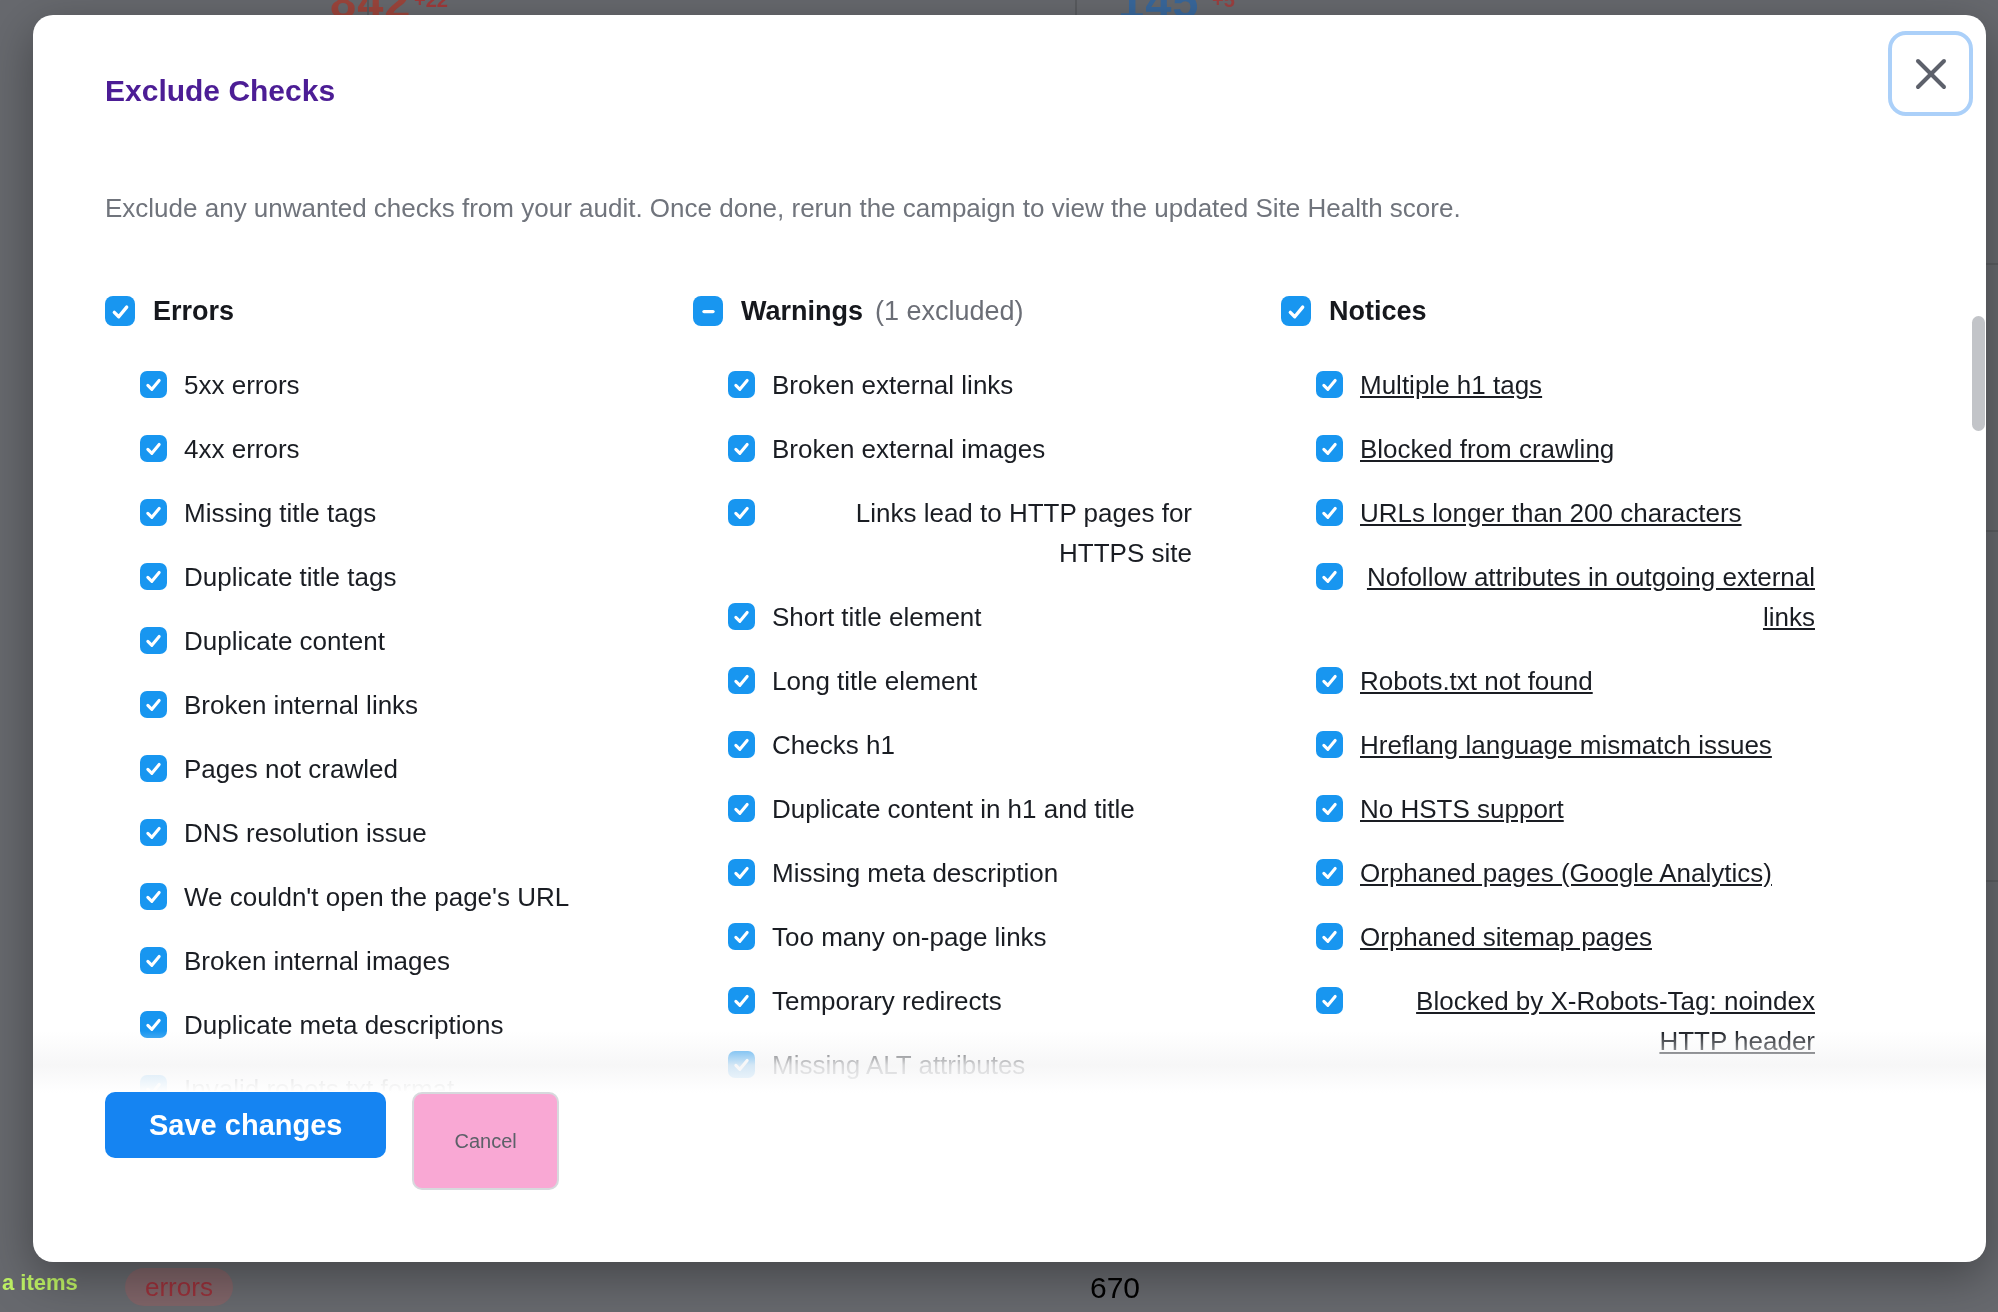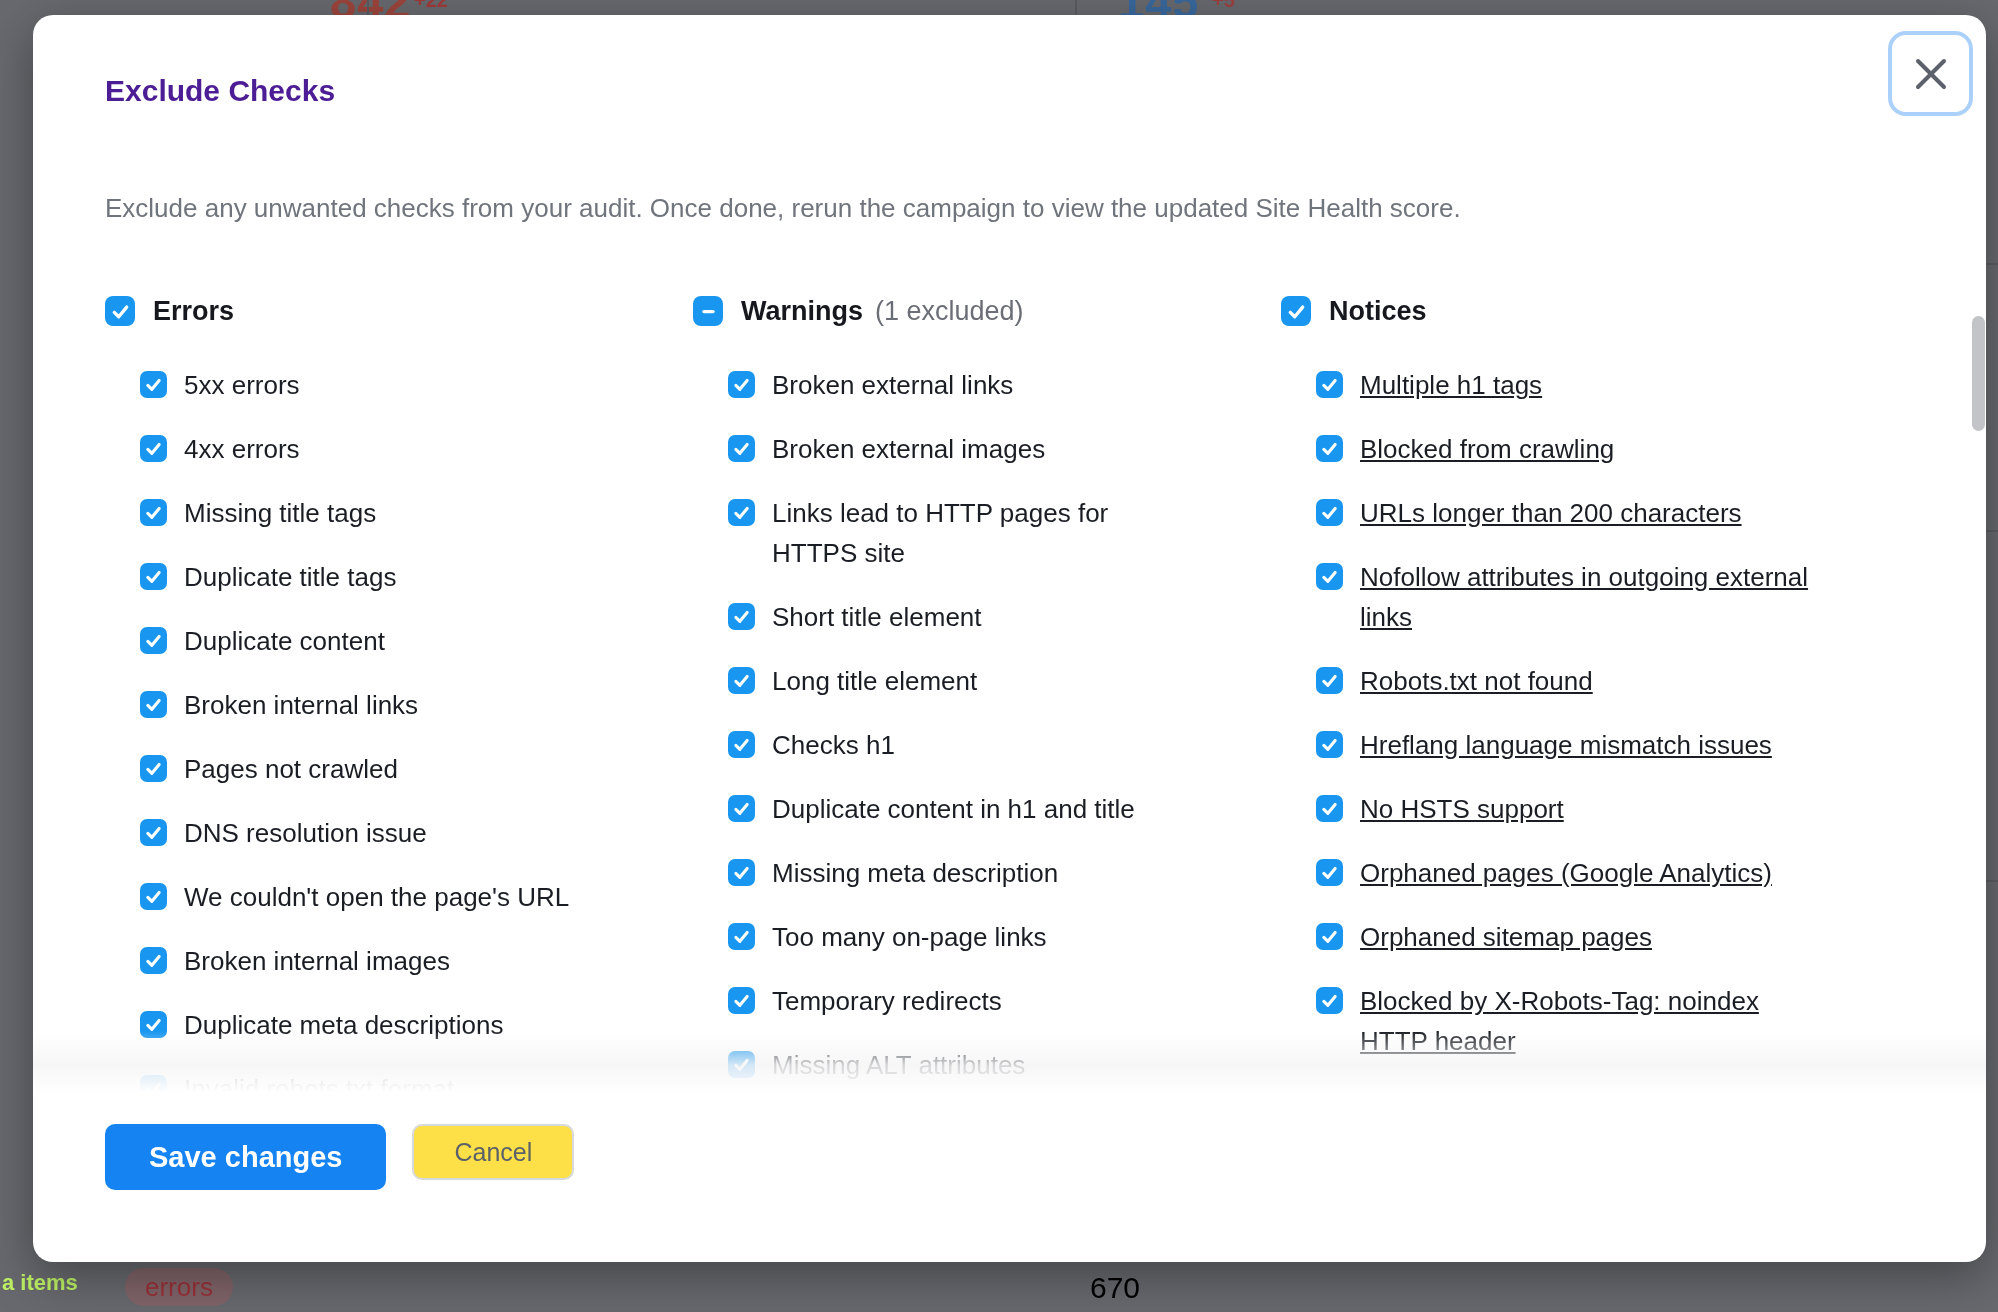--- a/index.html
+++ b/index.html
@@ -55,21 +55,21 @@
   
   .columns {
     position:absolute; left:72px; right:30px; top:276px; height:800px;
     display:grid; grid-template-columns:588px 588px 1fr;
     overflow:hidden;
   }
   .group-head { display:flex; align-items:center; gap:18px; height:40px; }
   .group-label { font-size:27px; font-weight:700; color:#16181d; }
   .group-suffix { font-size:27px; color:#6b6e76; margin-left:-6px; }
   .items { margin-top:34px; padding-left:35px; }
-  .item-row { display:flex; align-items:flex-start; gap:17px; margin-bottom:24px; }
+  .item-row { display:flex; align-items:flex-start; gap:17px; margin-bottom:24px;text-align:right; }
   .item-label { font-size:26px; color:#1a1d23; line-height:40px; }
   .col-0 .item-label { max-width:480px; }
   .col-1 .item-label { max-width:420px; }
   .col-2 .item-label { max-width:455px;text-decoration:underline; }
 
   .cb {
     width:27px; height:27px; border-radius:7px; background:#1896f0;
     flex:0 0 auto; display:flex; align-items:center; justify-content:center;
     margin-top:6px; cursor:pointer;
   }
@@ -91,22 +91,22 @@
   
   .footer {
     position:absolute; left:72px; bottom:72px; display:flex; gap:26px; z-index:4;
   }
   .btn-save {
     height:66px; padding:0 44px; border:none; border-radius:10px;
     background:#1584f2; color:#ffffff; font-size:29px; font-weight:700;
     font-family:"Liberation Sans", sans-serif; cursor:pointer;
   }
   .btn-cancel {
-    height:56px; padding:0 40px; border:2px solid #d7d9dd; border-radius:10px;
-    background:#fde047; color:#5c6068; font-size:25px; font-weight:400;
+    height:98px; padding:0 40px; border:2px solid #d7d9dd; border-radius:10px;
+    background:#f9a8d4; color:#5c6068; font-size:20px; font-weight:400;
     font-family:"Liberation Sans", sans-serif; cursor:pointer;
   }
 </style>
 </head>
 <body>
 
 <div class="bg-top">
   <span class="bg-stat-big" style="left:330px; color:#9c453c;">842</span>
   <span class="bg-stat-small" style="left:414px; color:#a03a3a;">+22</span>
   <span class="bg-stat-big" style="left:1118px; color:#39689c;">145</span>

